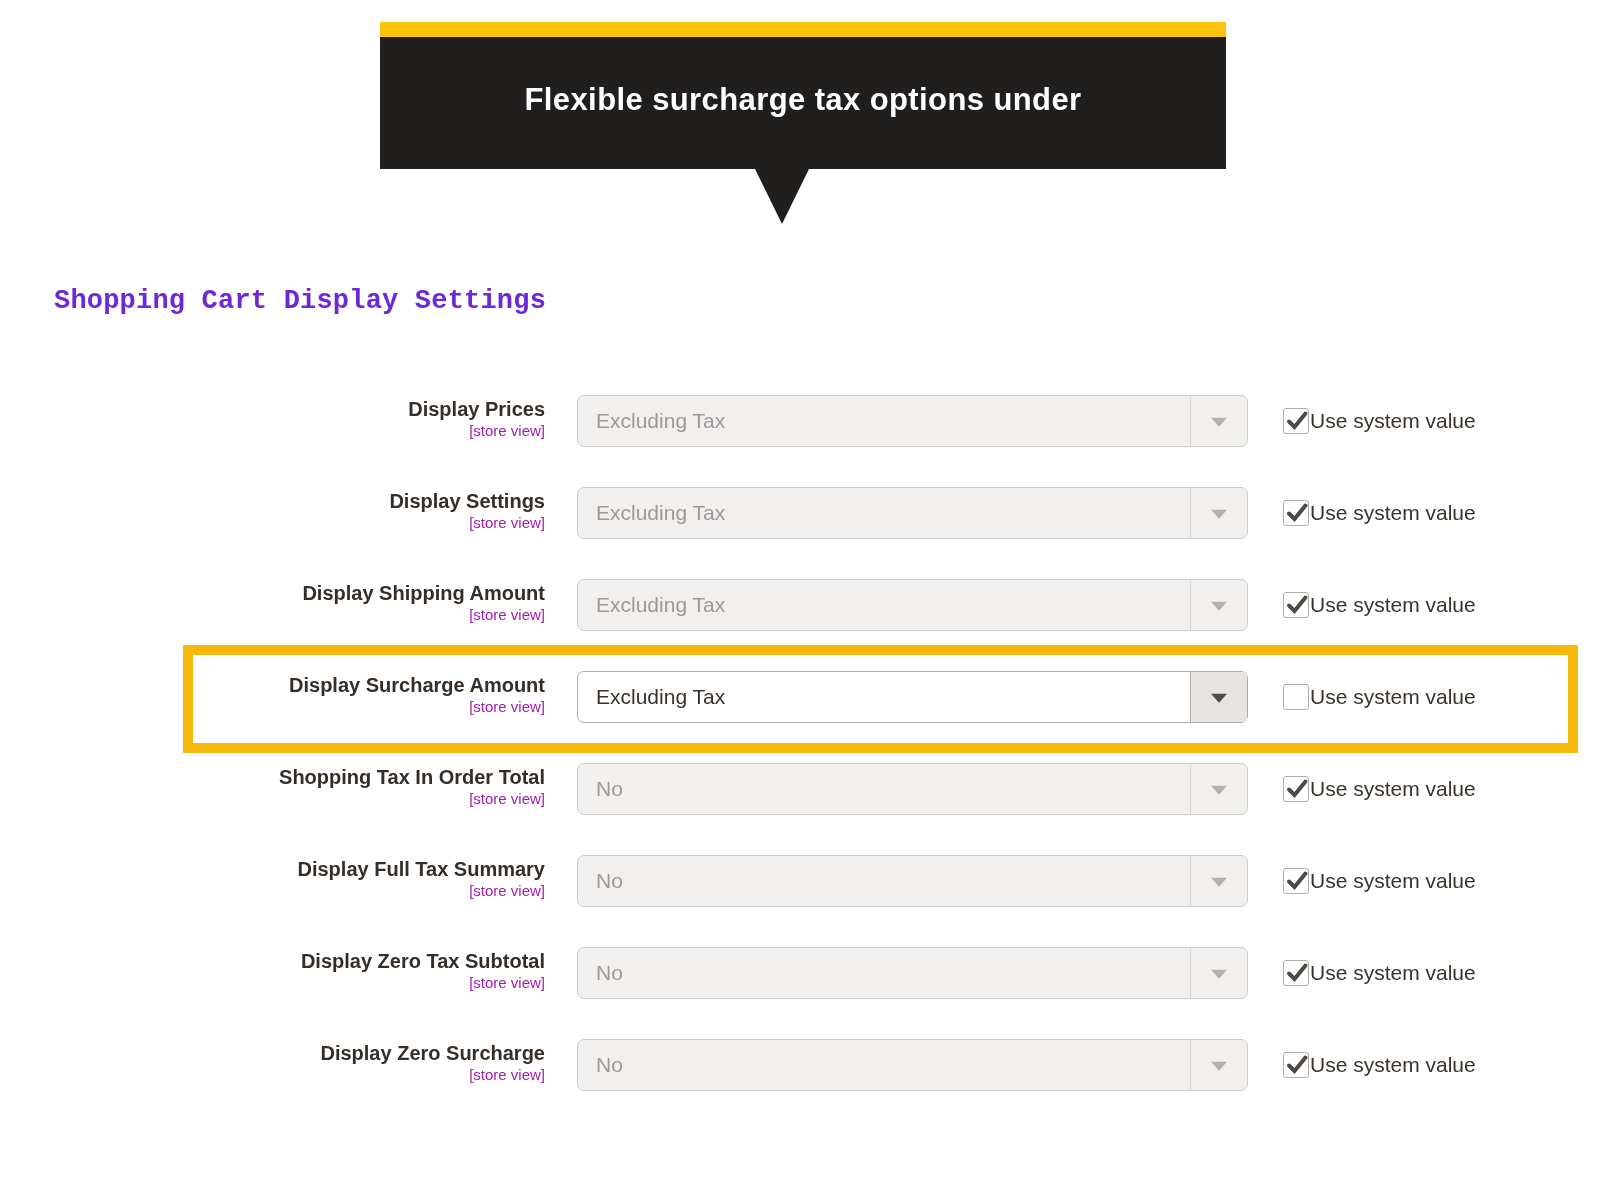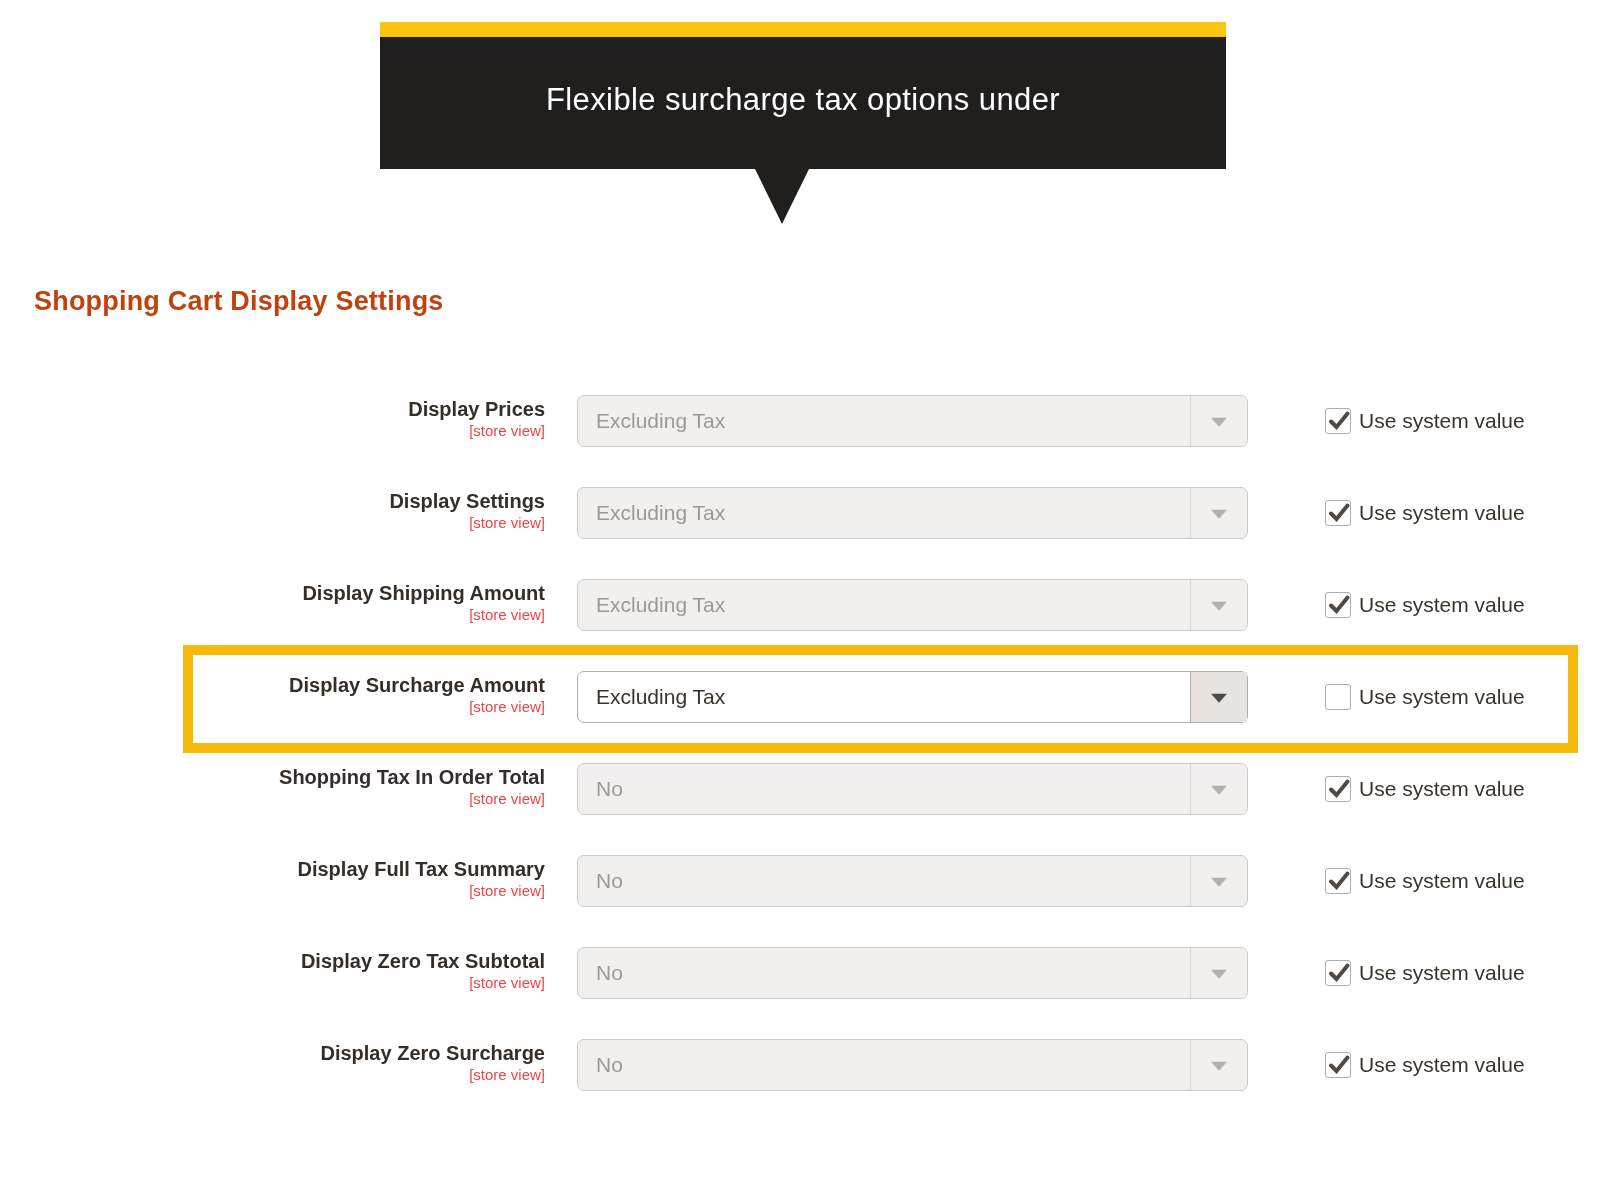--- a/index.html
+++ b/index.html
@@ -7,42 +7,42 @@
     width:1600px; height:1200px; position:relative; overflow:hidden;
     background:#ffffff; font-family:"Liberation Sans", sans-serif;
     --tooltip-bar:#fcc40d; --tooltip-bg:#211e1e; --highlight:#f5ba0d; --check:#514943;
   }
 
   
   .tooltip { position:absolute; left:380px; top:22px; width:846px; }
   .tooltip-bar { height:15px; background:var(--tooltip-bar); }
   .tooltip-body {
     background:var(--tooltip-bg); color:#ffffff; text-align:center;
-    padding:40px 20px 46px; font-size:31px; font-weight:normal;
+    padding:40px 20px 46px; font-size:31px; font-weight:bold;
     line-height:1.48; letter-spacing:0.4px;
   }
   .tooltip-arrow {
     position:absolute; left:375px; top:100%; width:0; height:0;
     border-left:27px solid transparent; border-right:27px solid transparent;
     border-top:55px solid var(--tooltip-bg);
   }
 
   
   .section-title {
-    position:absolute; left:34px; top:286px;
-    font-size:27px; font-weight:bold; color:#c2410c; letter-spacing:0.2px;
+    position:absolute; left:54px; top:286px;
+    font-size:27px; font-weight:bold; color:#6d28d9; letter-spacing:0.2px;font-family:Liberation Mono, monospace;
   }
 
   
   .rows { position:absolute; left:0; top:395px; width:1600px; }
   .row { position:relative; height:52px; margin-bottom:40px; }
 
   .row-label { position:absolute; right:1055px; top:3px; width:520px; text-align:right; }
   .label-text { font-size:20px; font-weight:bold; color:#352e28; line-height:23px; }
-  .scope-text { font-size:15px; color:#ef4444; line-height:18px; margin-top:1px; }
+  .scope-text { font-size:15px; color:#a21caf; line-height:18px; margin-top:1px; }
 
   .select {
     position:absolute; left:577px; top:0; width:671px; height:52px;
     box-sizing:border-box; border:1px solid #cccbca; border-radius:7px;
     background:#f1f0ef; display:flex; align-items:center;
     font-size:21px; color:#9b9998; padding-left:18px; cursor:default;
   }
   .arrow-box {
     position:absolute; top:0; right:0; width:57px; height:100%;
     border-left:1px solid #d9d8d7; box-sizing:border-box;
@@ -51,22 +51,22 @@
     position:absolute; top:50%; left:50%; transform:translate(-50%,-35%);
     width:0; height:0;
     border-left:8px solid transparent; border-right:8px solid transparent;
     border-top:9px solid #b3b1af;
   }
   .row.editable .select { background:#ffffff; border-color:#adadad; color:#39332c; }
   .row.editable .arrow-box { background:#e6e3e0; border-left-color:#adadad; }
   .row.editable .arrow { border-top-color:var(--check); }
 
   .checkbox-wrap {
-    position:absolute; left:1325px; top:50%; transform:translateY(-50%);
-    display:flex; align-items:center; gap:8px;justify-content:space-between;
+    position:absolute; left:1283px; top:50%; transform:translateY(-50%);
+    display:flex; align-items:center; gap:1px;justify-content:space-between;
   }
   .checkbox {
     width:26px; height:26px; box-sizing:border-box; position:relative;
     border:1px solid #adadad; border-radius:3px; background:#ffffff; cursor:pointer;
   }
   .checkbox svg { position:absolute; left:1px; top:0; display:none; }
   .row.checked .checkbox svg { display:block; }
   .cb-label { font-size:21px; color:#39332c; }
 
   

